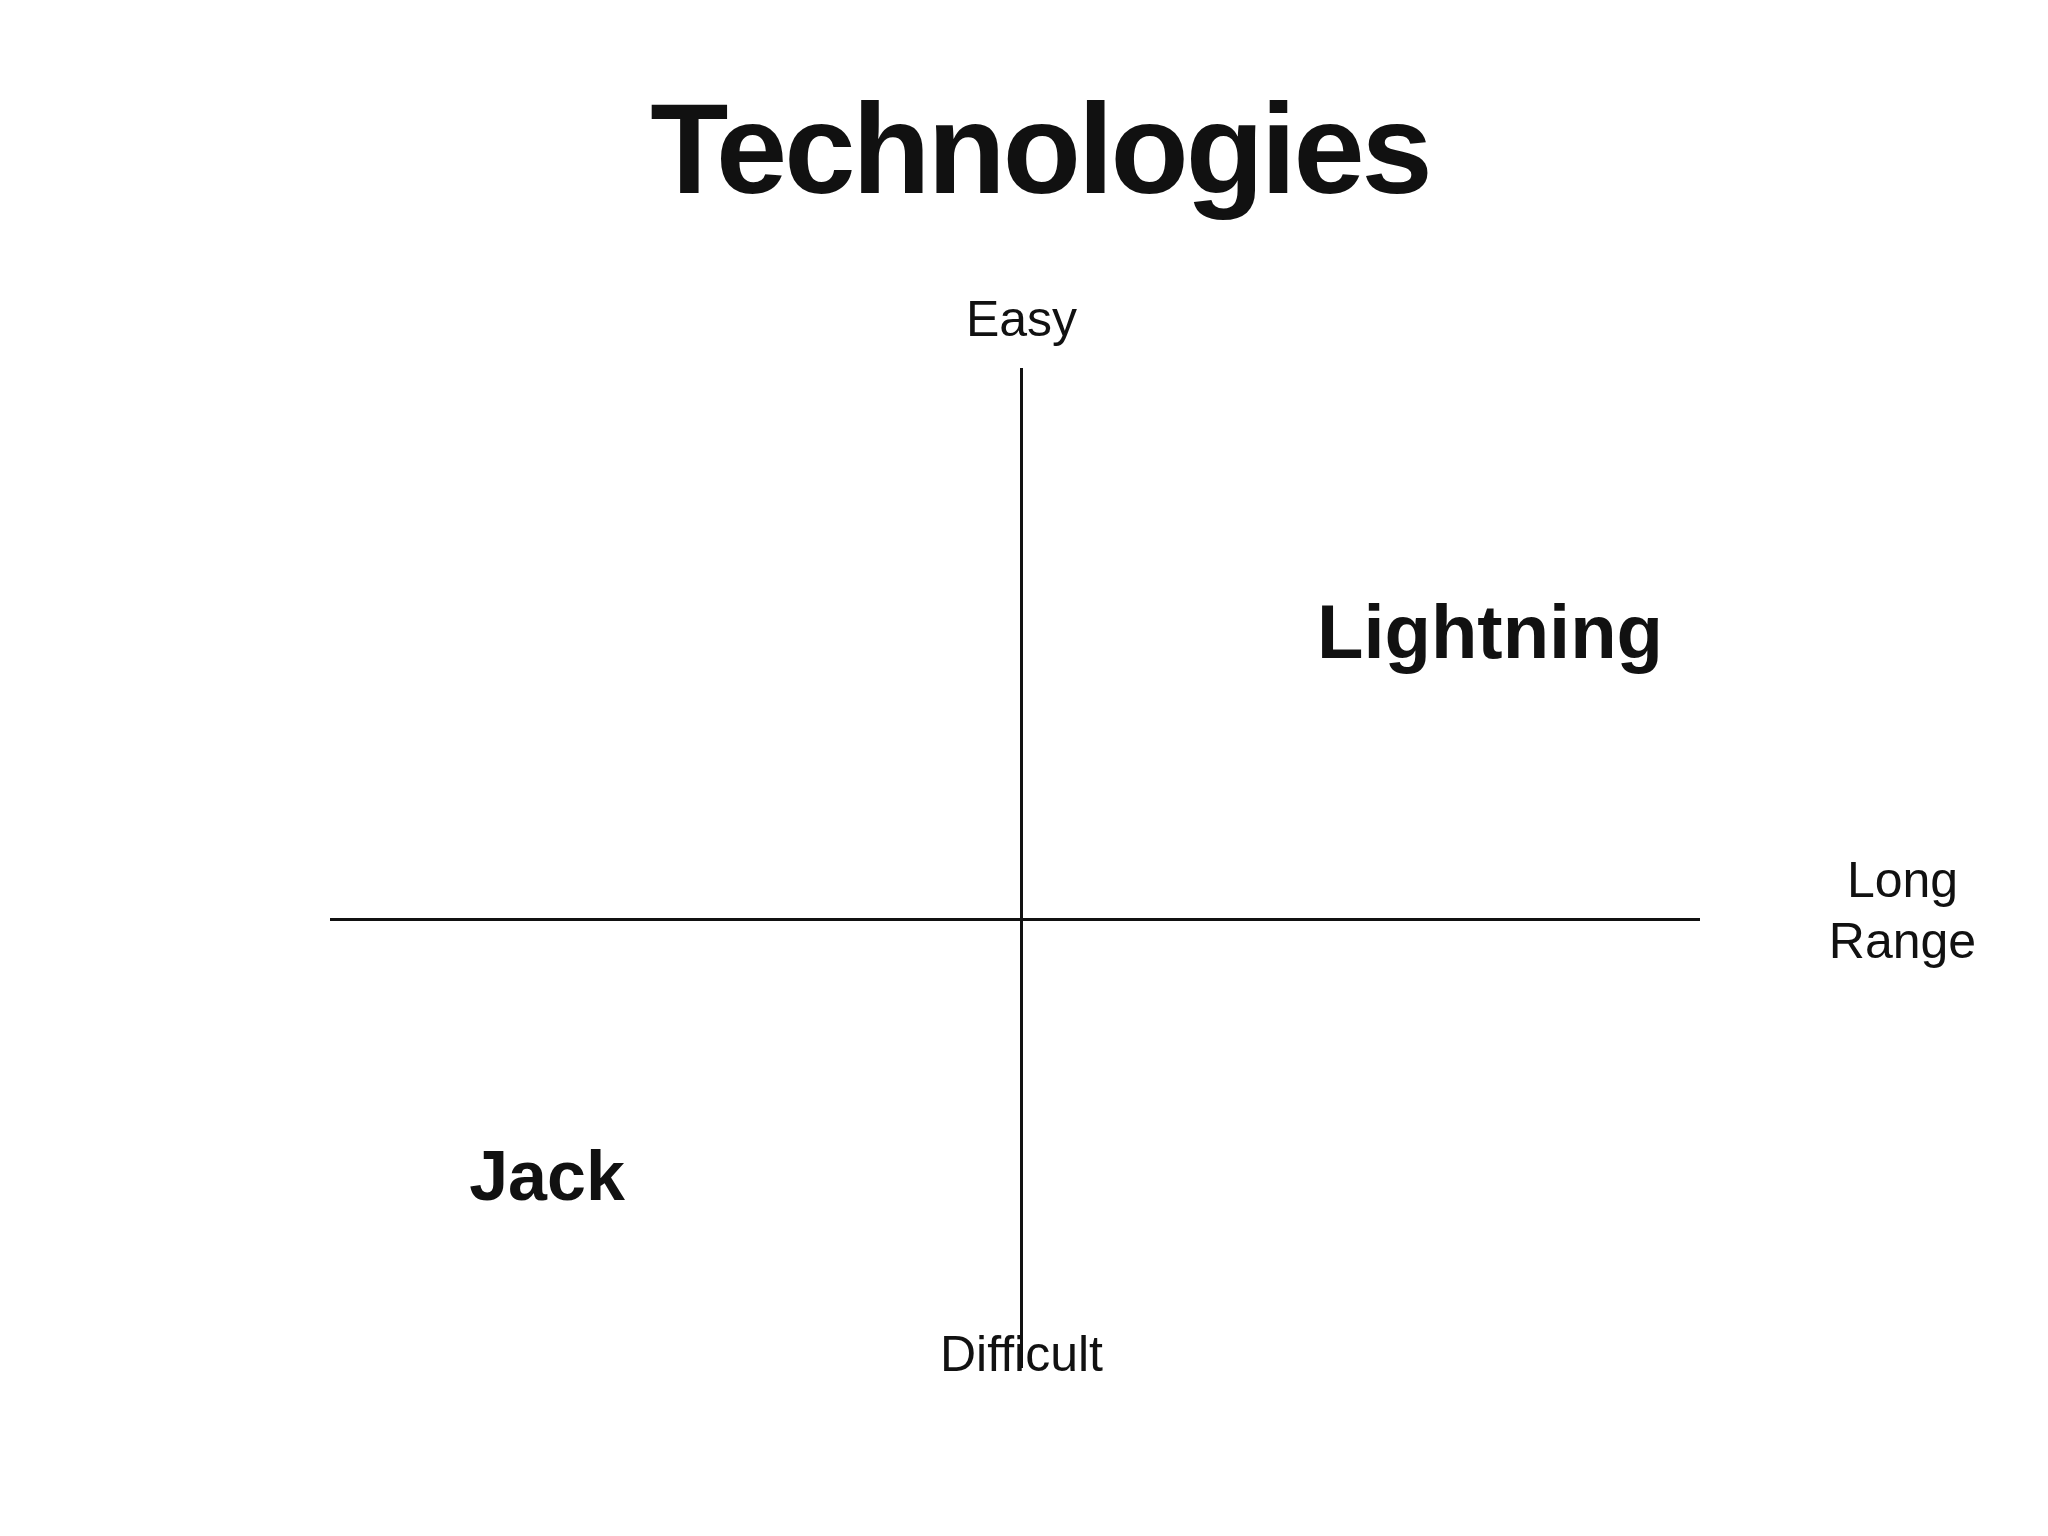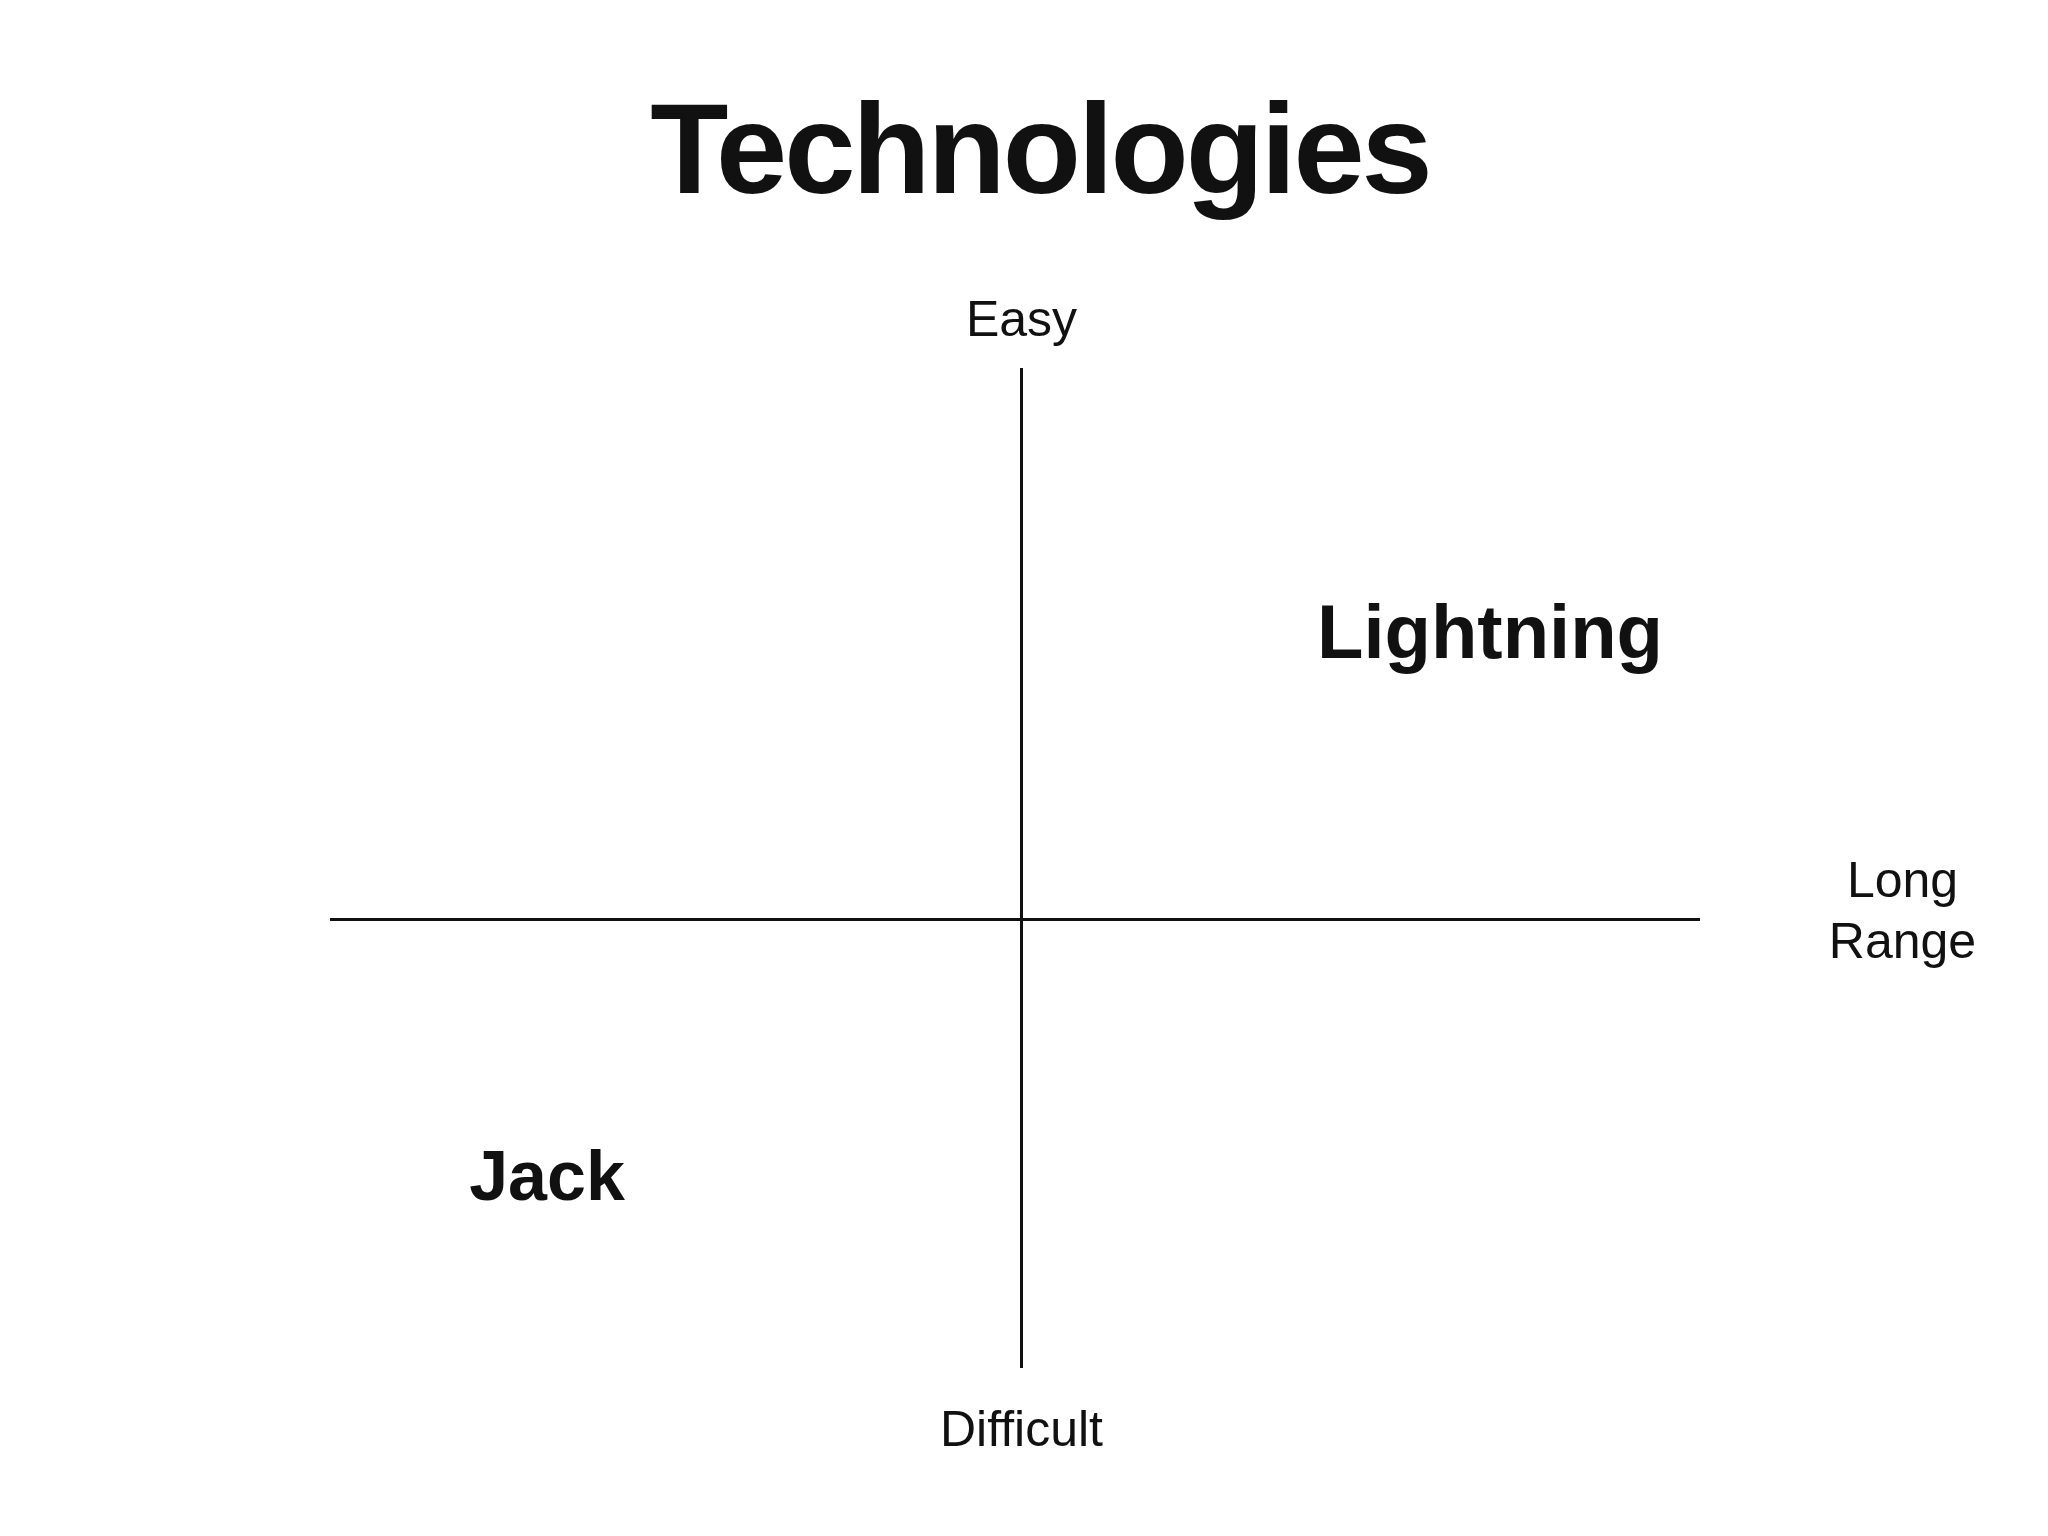--- a/index.html
+++ b/index.html
@@ -48,21 +48,21 @@
     font-weight: 400;
   }
   .easy {
     top: 275px;
     left: 0;
     width: 2043px;
     text-align: center;
     margin-top: 15px;
   }
   .difficult {
-    top: 1400px;
+    top: 1325px;
     left: 0;
     width: 2043px;
     text-align: center;
   }
   .short-range {
     top: 850px;
     left: 35px;
     width: 215px;
     text-align: center;
     line-height: 1.22;

